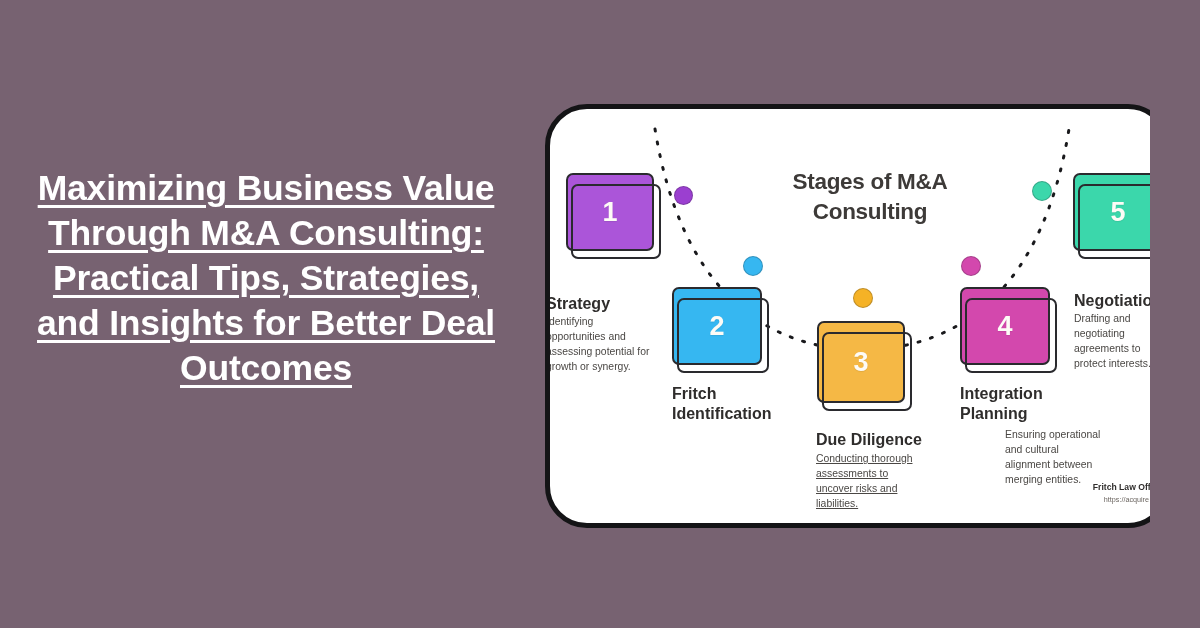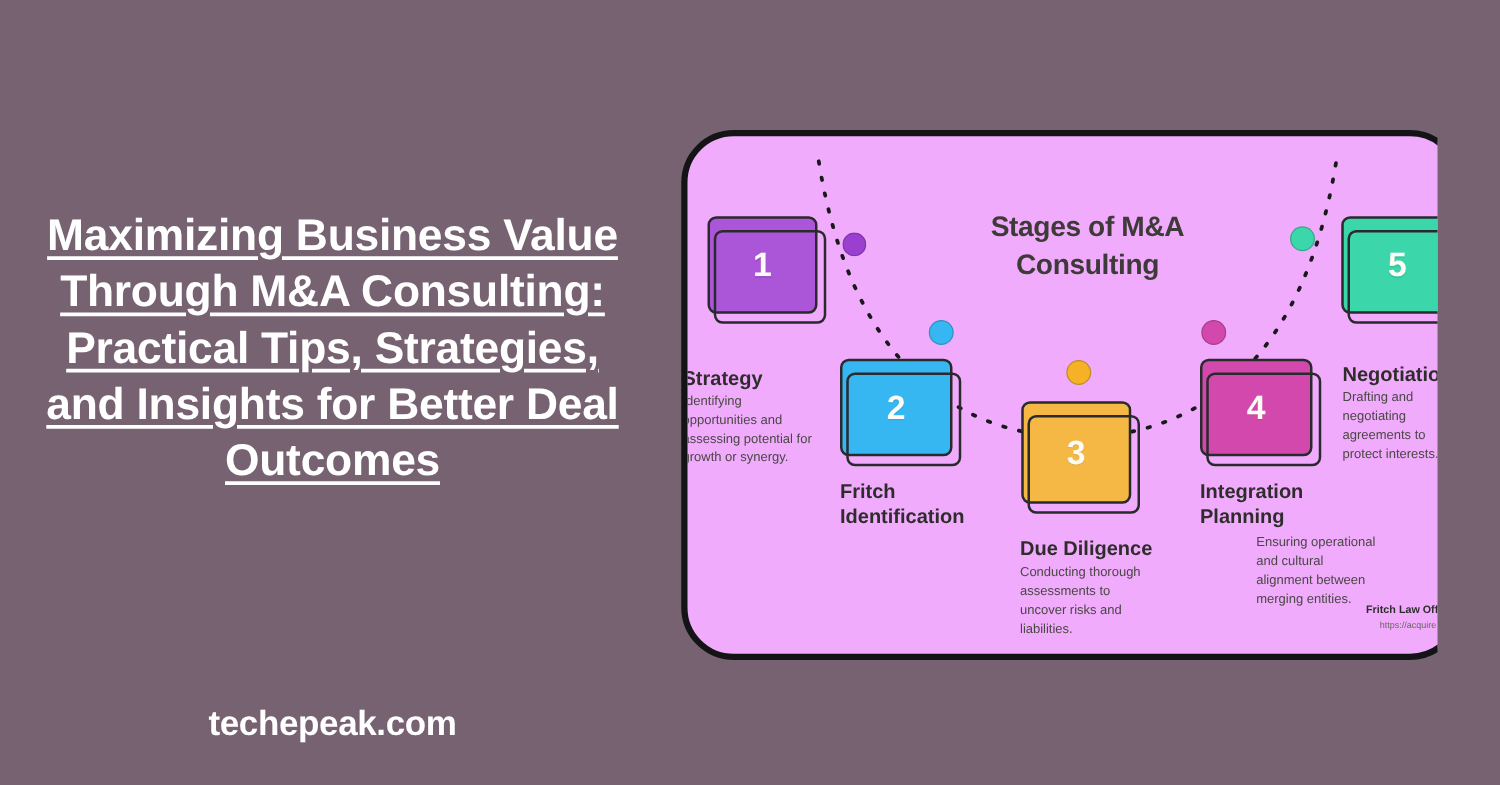--- a/index.html
+++ b/index.html
@@ -64,21 +64,21 @@
     height: 424px;
     overflow: hidden;
   }
 
   .info-card {
     position: absolute;
     left: 5px;
     top: 0px;
     width: 625px;       
     height: 424px;
-    background: #f0abfc;
+    background: #ffffff;
     border: 5px solid #141416;
     border-radius: 42px;
     overflow: hidden;
   }
 
   
   .arc-svg {
     position: absolute;
     left: 0; top: 0;
     width: 625px;
@@ -166,21 +166,20 @@
     font-size: 7.2px;
     color: #6b6560;
     white-space: nowrap;
   }
 </style>
 </head>
 <body>
 
 <div class="left-pane">
   <div class="headline">Maximizing Business Value Through M&amp;A Consulting: Practical Tips, Strategies, and Insights for Better Deal Outcomes</div>
-  <div class="site-name">techepeak.com</div>
 </div>
 
 <div class="info-card-clip">
   <div class="info-card">
 
     <svg class="arc-svg" viewBox="0 0 625 424">
       <path d="M 105,20 C 130,175 210,240 312,241 C 414,240 494,175 519,20" fill="none" stroke="#19191c" stroke-width="3" stroke-linecap="round" stroke-dasharray="2 11"></path>
     </svg>
 
     <div class="ig-title">Stages of M&amp;A Consulting</div>
@@ -199,21 +198,21 @@
 
     <div class="stage-box" style="left:122px; top:178px; width:90px; height:78px; background:#36b7f1; z-index:2;">
       <span>2</span>
     </div>
     <div class="stage-label" style="left:122px; top:275px; width:92px;">Fritch Identification</div>
 
     <div class="stage-box" style="left:267px; top:212px; width:88px; height:82px; background:#f5b845; z-index:2;">
       <span>3</span>
     </div>
     <div class="stage-label" style="left:266px; top:321px; width:110px;">Due Diligence</div>
-    <div class="stage-desc" style="left:266px; top:342px; width:102px;">Conducting thorough assessments to uncover risks and liabilities.</div>
+    <div class="stage-desc" style="left:266px; top:342px; width:102px;text-decoration:underline;">Conducting thorough assessments to uncover risks and liabilities.</div>
 
     <div class="stage-box" style="left:410px; top:178px; width:90px; height:78px; background:#d348ad; z-index:2;">
       <span>4</span>
     </div>
     <div class="stage-label" style="left:410px; top:275px; width:92px;">Integration Planning</div>
     <div class="stage-desc" style="left:410px; top:318px; width:100px;margin-left:45px;">Ensuring operational and cultural alignment between merging entities.</div>
 
     <div class="stage-box" style="left:523px; top:64px; width:90px; height:78px; background:#3bd7ab; z-index:2;">
       <span>5</span>
     </div>

